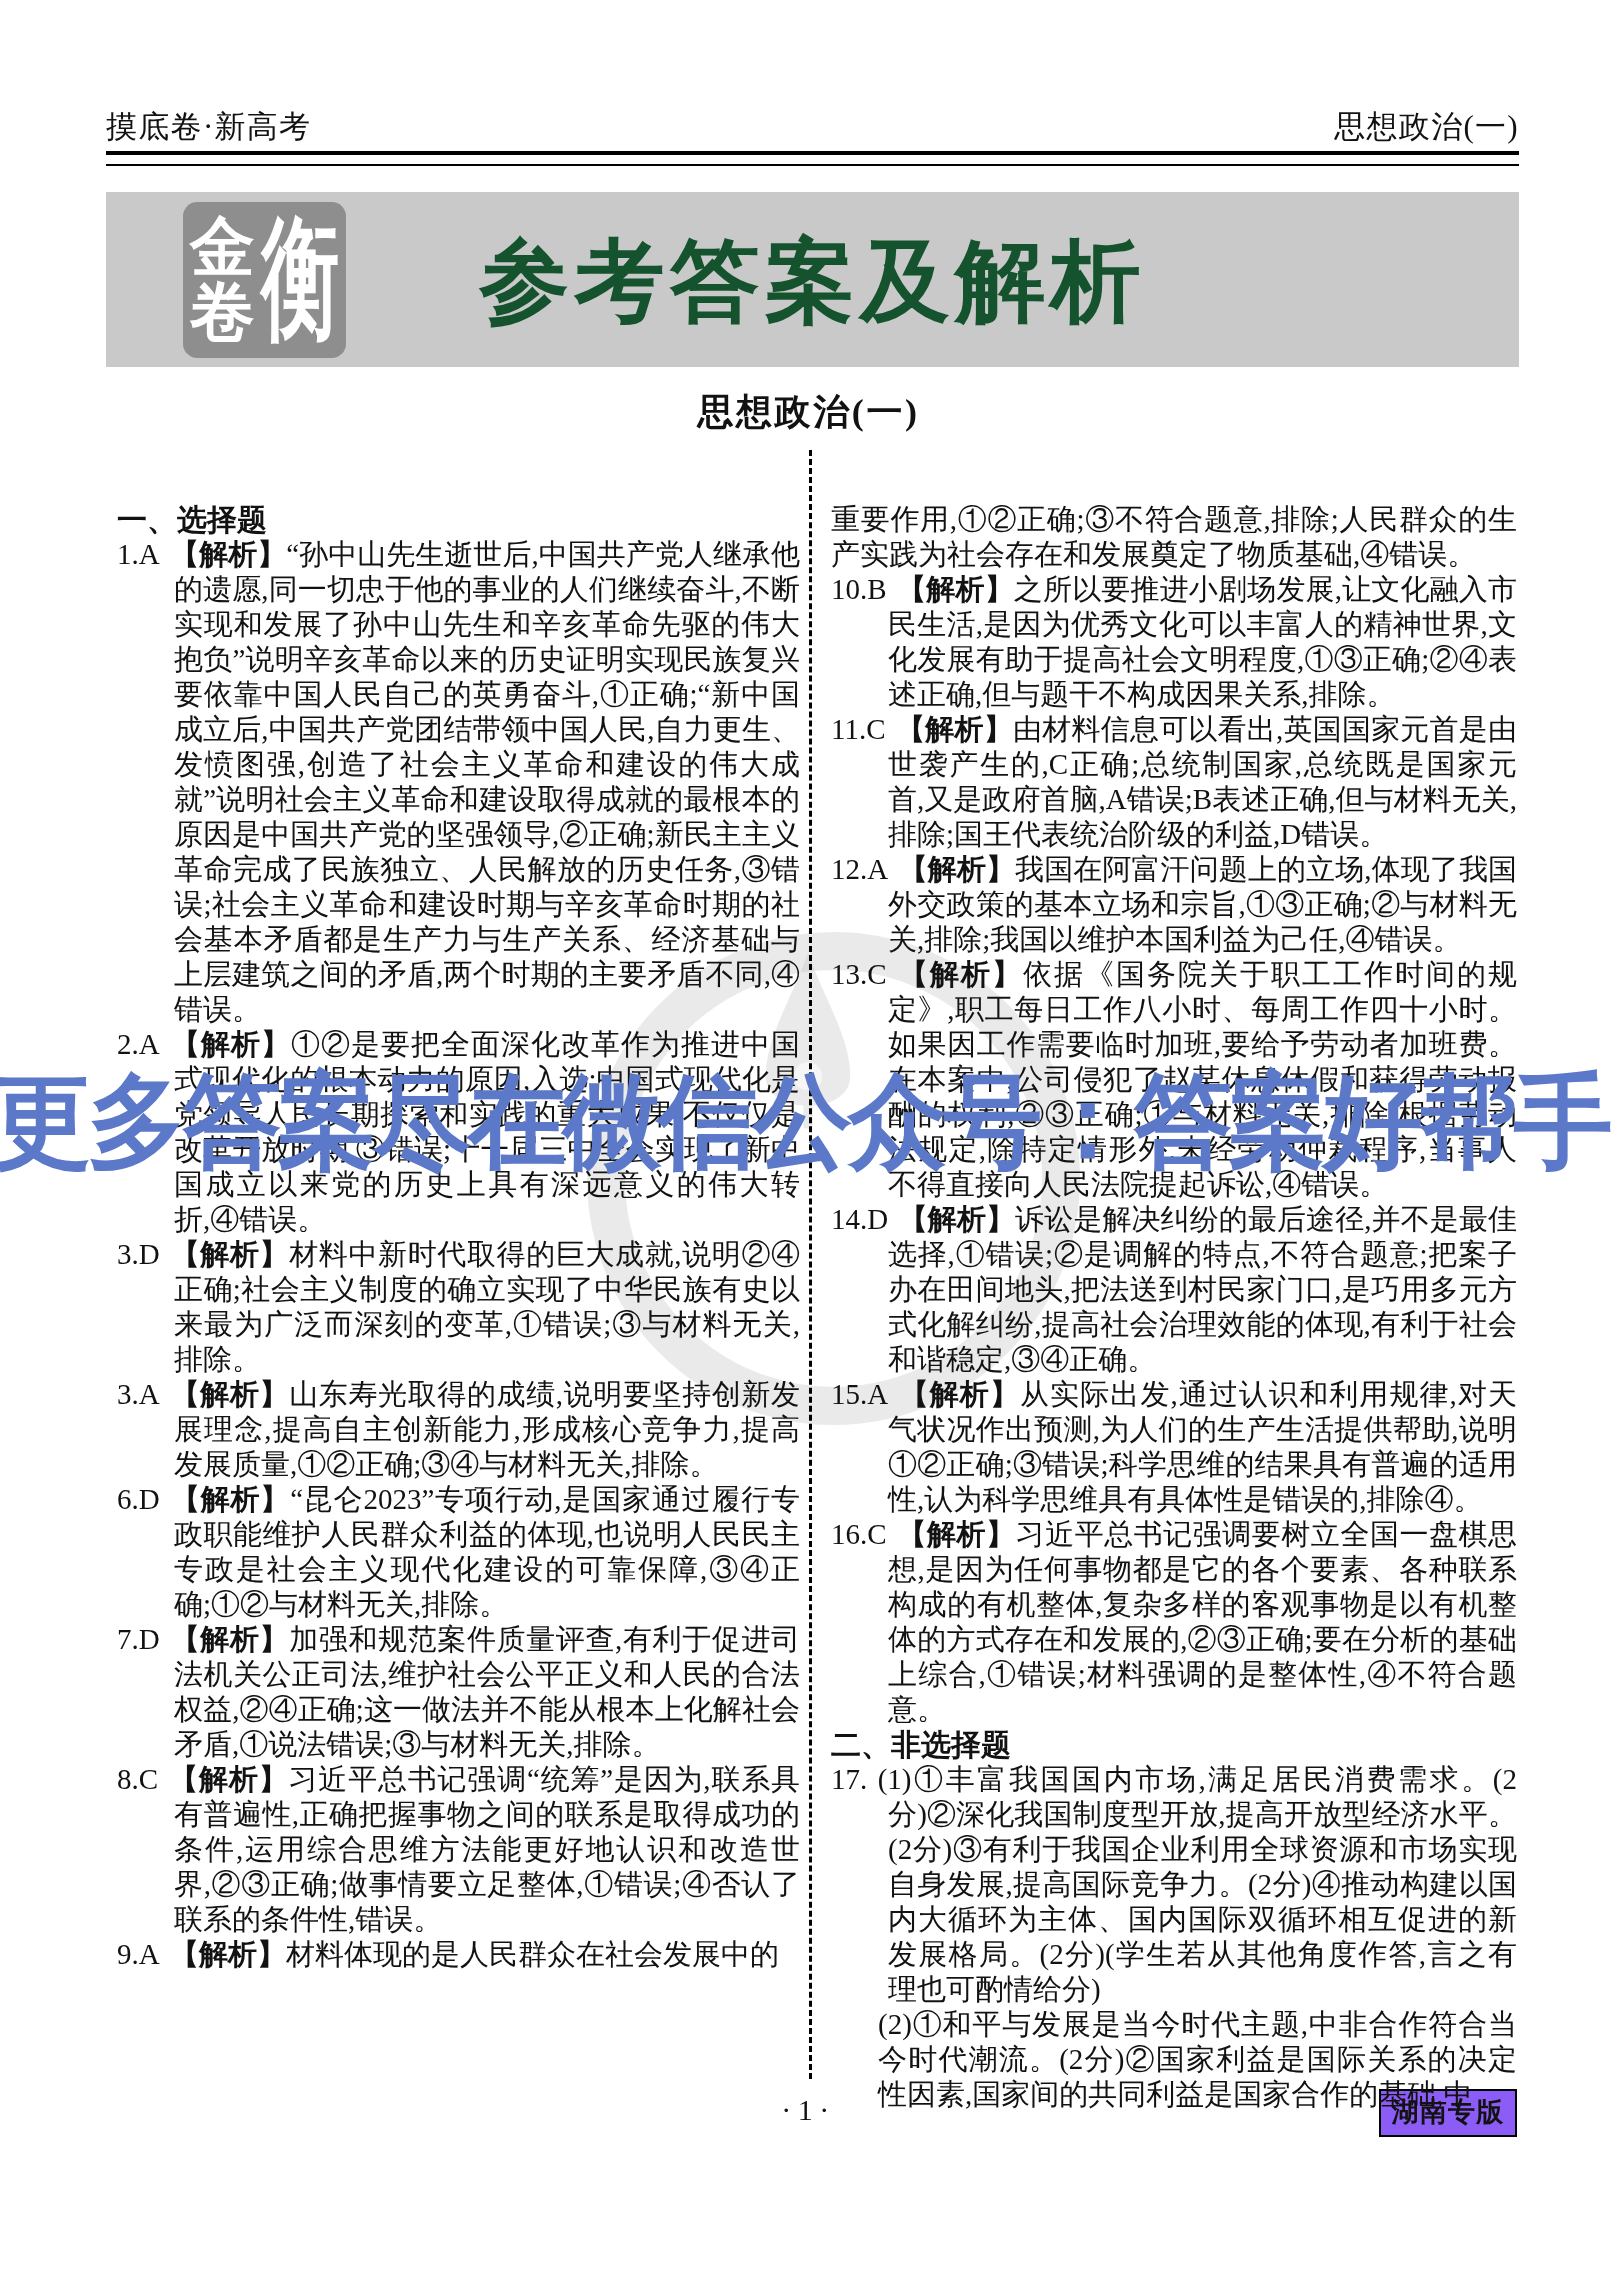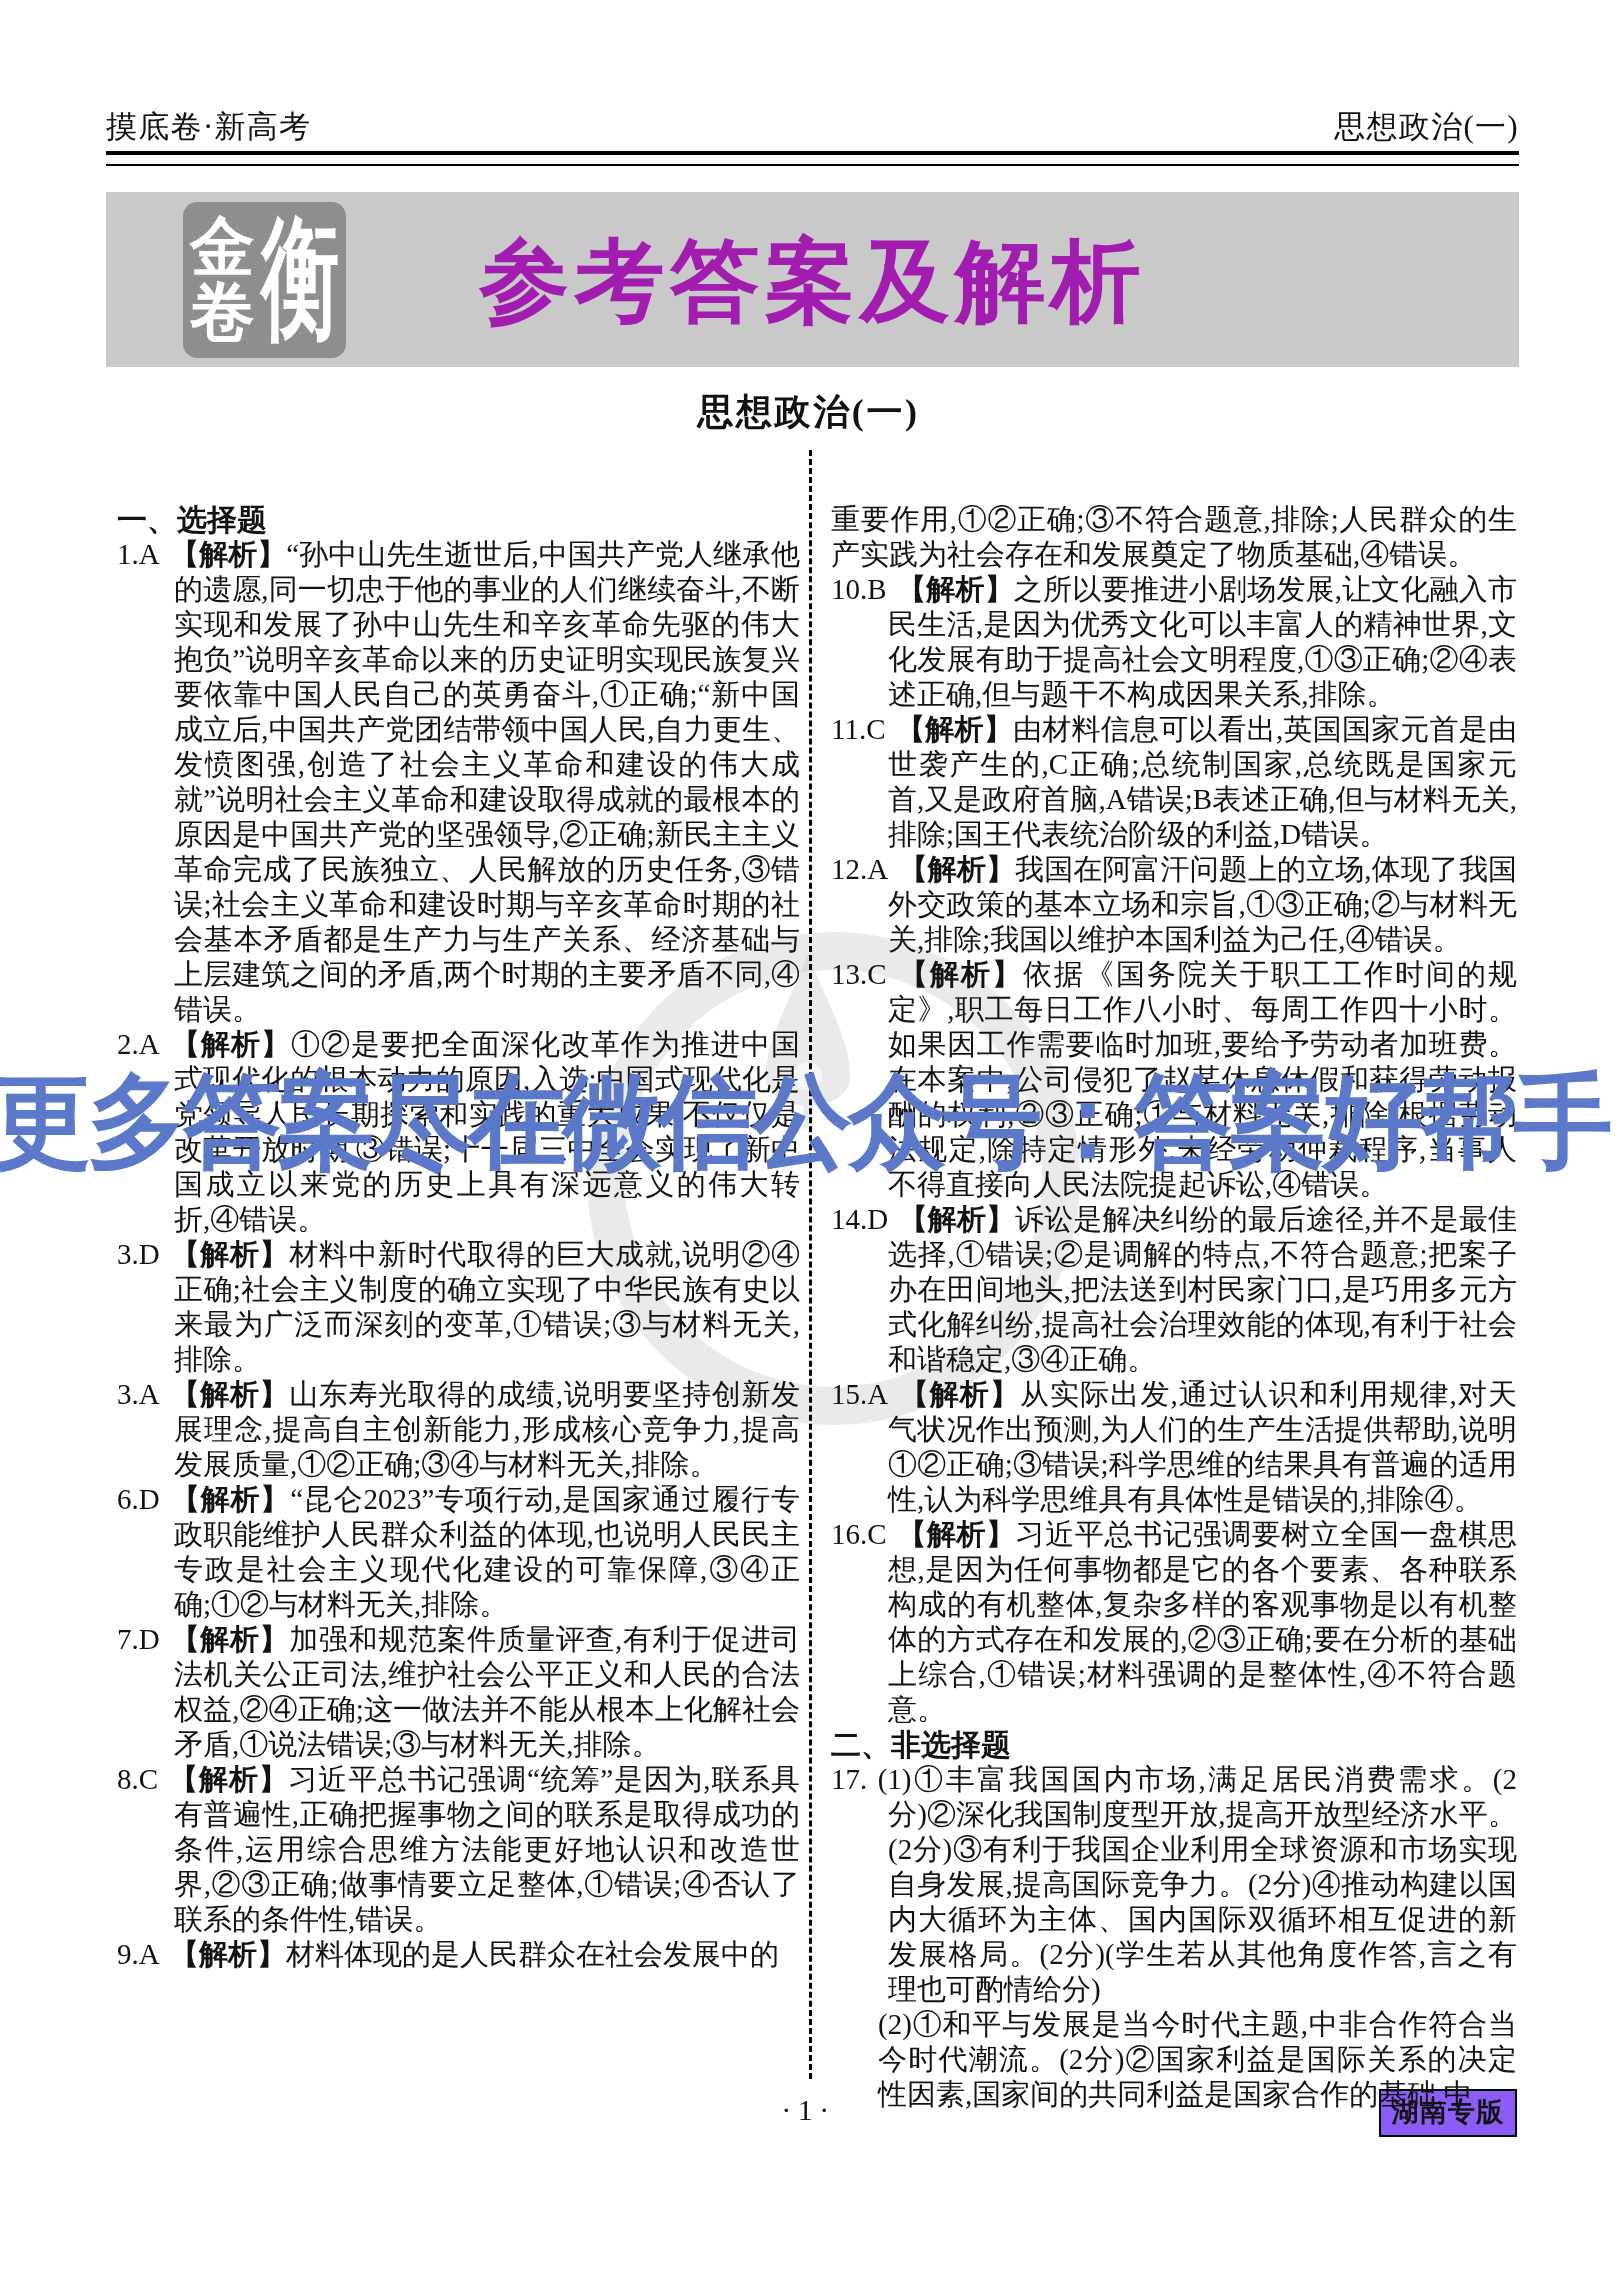--- a/index.html
+++ b/index.html
@@ -14,21 +14,21 @@
 
   
   .banner{position:absolute;left:106px;top:192px;width:1413px;height:175px;background:#c9c9c9;}
   .seal{position:absolute;left:77px;top:9.8px;width:163px;height:156px;background:#8e8e8e;
         border-radius:14.3px;display:flex;align-items:center;justify-content:center;gap:6.5px;
         color:#ffffff;font-family:"Liberation Serif","DejaVu Serif",serif;font-weight:700;}
   .seal .stack{display:flex;flex-direction:column;line-height:1;font-size:65px;}
   .seal .tall{font-size:78px;line-height:1;transform:scaleY(1.7);transform-origin:center;}
   .banner-title{position:absolute;left:0;right:0;top:29px;text-align:center;
         font-family:"Liberation Sans","DejaVu Sans",sans-serif;font-weight:900;
-        font-size:90px;letter-spacing:5.2px;color:#a21caf;}
+        font-size:90px;letter-spacing:5.2px;color:#14532d;}
 
   .subtitle{position:absolute;left:0;right:0;top:388px;text-align:center;
         font-size:36px;font-weight:700;letter-spacing:2.6px;}
 
   
   .content{position:absolute;left:106px;top:450px;width:1413px;height:1642px;z-index:1;}
   .col{position:absolute;top:3.9px;font-size:29px;line-height:35px;text-align:justify;margin-top:48px;}
   .col-left{left:11px;width:683px;}
   .col-right{left:725px;width:686px;}
   .divider{position:absolute;left:703px;top:0;height:1629px;border-left:3.3px dashed #000;}

